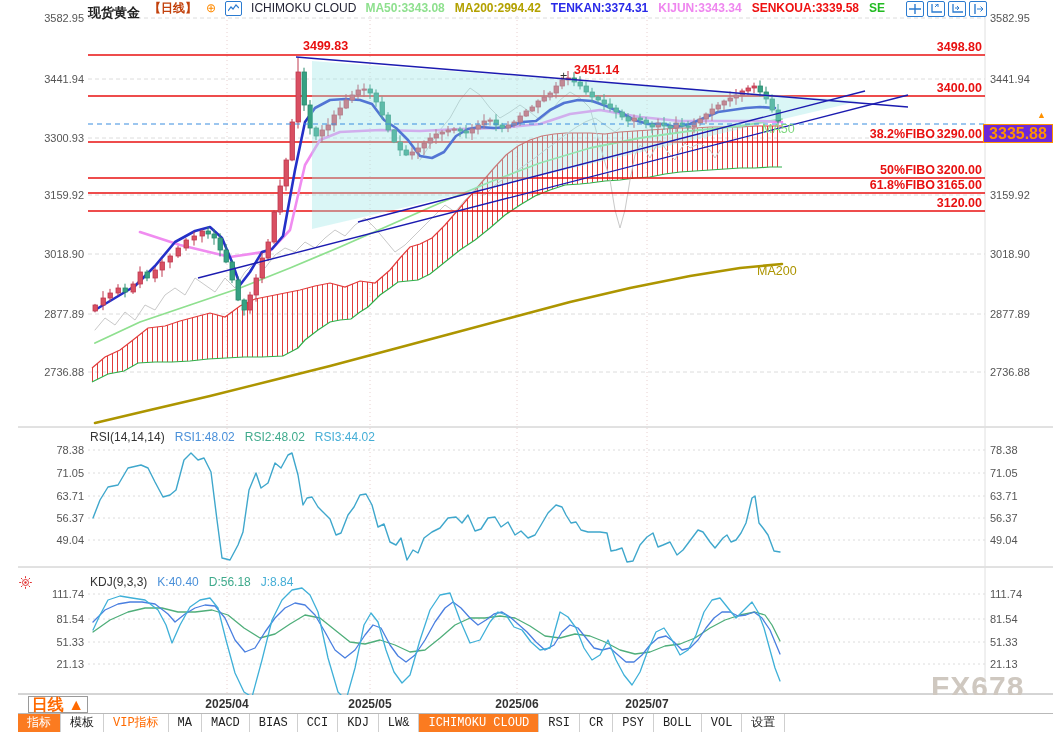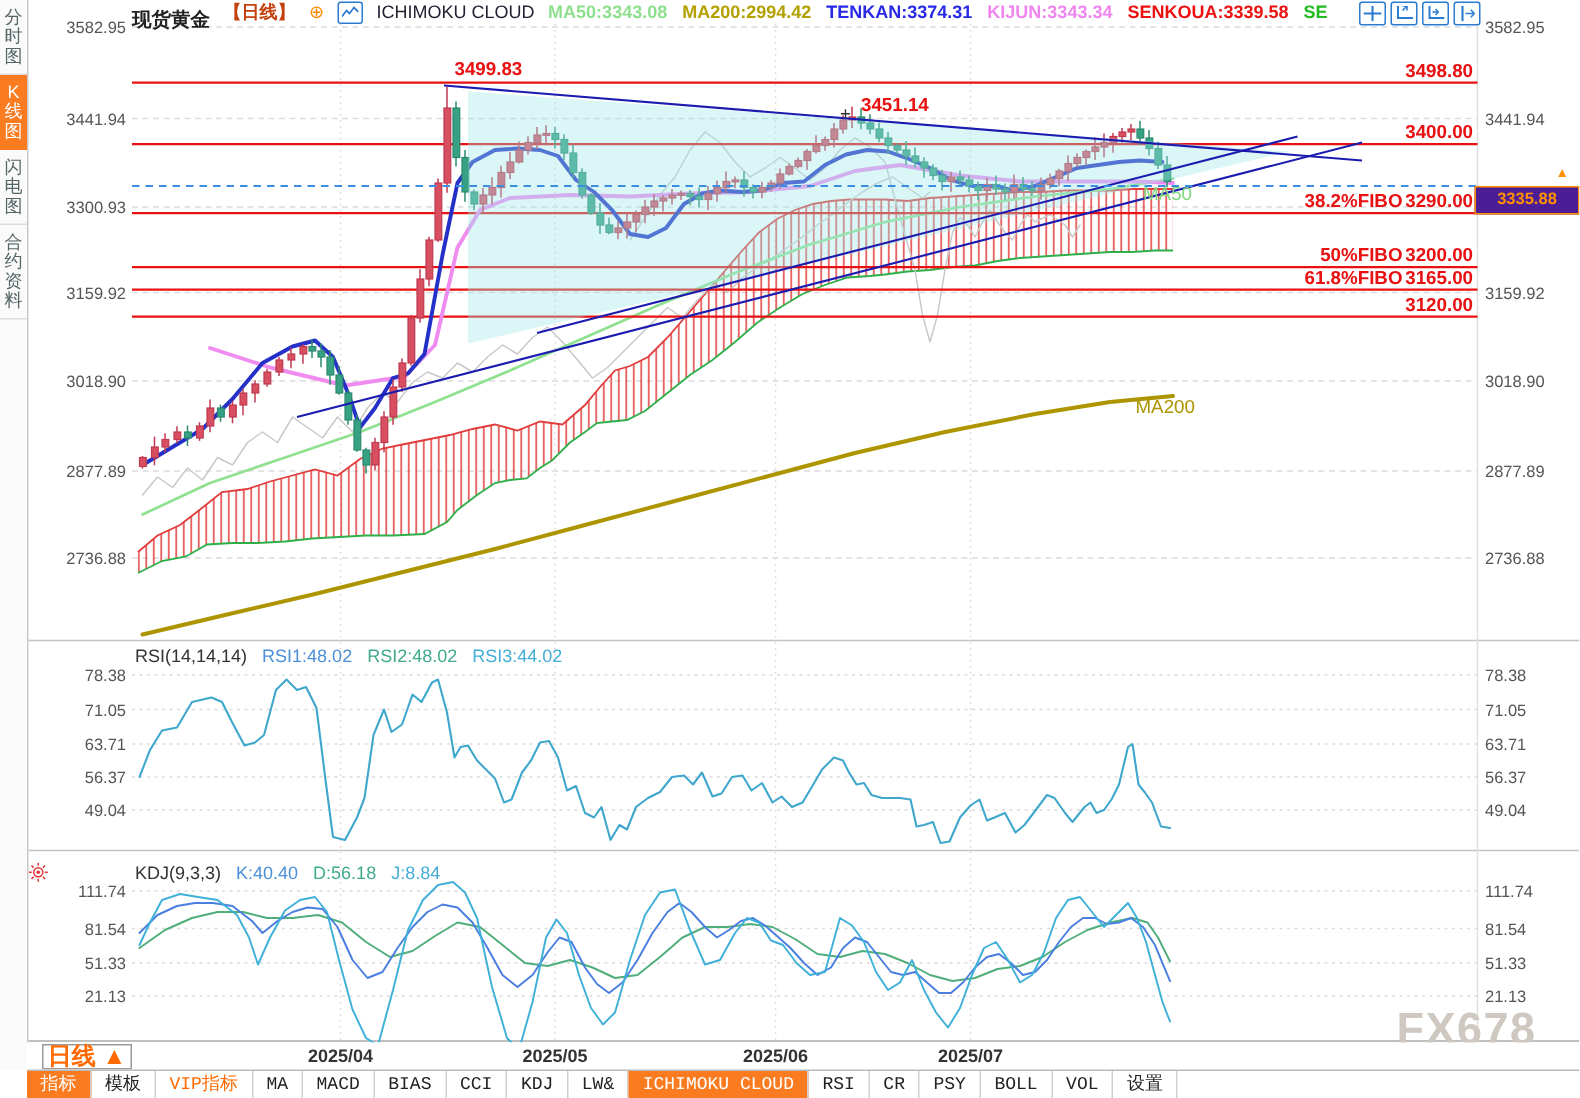--- a/index.html
+++ b/index.html
@@ -22,21 +22,21 @@
   .hdr .ind{color:#223;}
   .hdr-vals{display:flex;gap:10px;font-weight:bold;}
   .top-icons{position:absolute;right:66px;top:1px;display:flex;gap:3px;z-index:7;}
   .tool-ic{width:16px;height:14px;border:1px solid #2b7bd0;border-radius:2px;background:#fdfeff;
            display:flex;align-items:center;justify-content:center;cursor:pointer;}
   
   .legend{position:absolute;display:flex;gap:10px;font-size:12px;z-index:4;background:transparent;}
   .legend .t{color:#333;}
   
   .ptag{position:absolute;left:983px;top:124px;width:68px;height:17px;border:1px solid #ff9100;
-        background:#4c1d95;color:#ff9100;font-size:11px;font-weight:bold;text-align:center;
+        background:#6d28d9;color:#ff9100;font-size:16px;font-weight:bold;text-align:center;
         line-height:17px;z-index:8;}
   .ptag-arrow{position:absolute;left:1037px;top:110px;color:#ff9100;font-size:9px;z-index:8;}
   
   .wm{position:absolute;left:931px;top:670px;font-size:30px;font-weight:bold;color:#cfc8c0;
       letter-spacing:1px;z-index:4;}
   
   .daterow{position:absolute;left:18px;top:695px;width:1035px;height:18px;background:#fff;z-index:5;}
   .pbox{position:absolute;left:10px;top:1px;width:58px;height:15px;border:1px solid #9a9a9a;
         color:#ff6a00;font-weight:bold;font-size:16px;text-align:center;line-height:15px;cursor:pointer;}
   .dlabel{position:absolute;top:2px;transform:translateX(-50%);font-size:12px;font-weight:bold;color:#333;}
@@ -48,26 +48,20 @@
   .tab.sel{background:#fb7b20;color:#fff;}
   .tab.vip{color:#ff6a00;}
   .alarm{position:absolute;left:19px;top:575px;z-index:6;}
   svg text{font-family:"Liberation Sans",sans-serif;}
 </style>
 </head>
 <body>
 
 <div class="app">
 
-  <div class="sidebar" id="sidebar">
-      <div class="side-item">分时图</div>
-      <div class="side-item active">K线图</div>
-      <div class="side-item">闪电图</div>
-      <div class="side-item">合约资料</div>
-    </div>
 
   <div class="hdr">
     <span class="sym">现货黄金</span>
     <span class="per">【日线】</span>
     <span class="circ">⊕</span>
     <span class="mini-chart-ic">
       <svg width="11" height="9" viewBox="0 0 11 9">
           <polyline points="0,7 3,3 5,5 8,1 11,4" fill="none" stroke="#2b7bd0" stroke-width="1.2"></polyline>
         </svg>
     </span>

